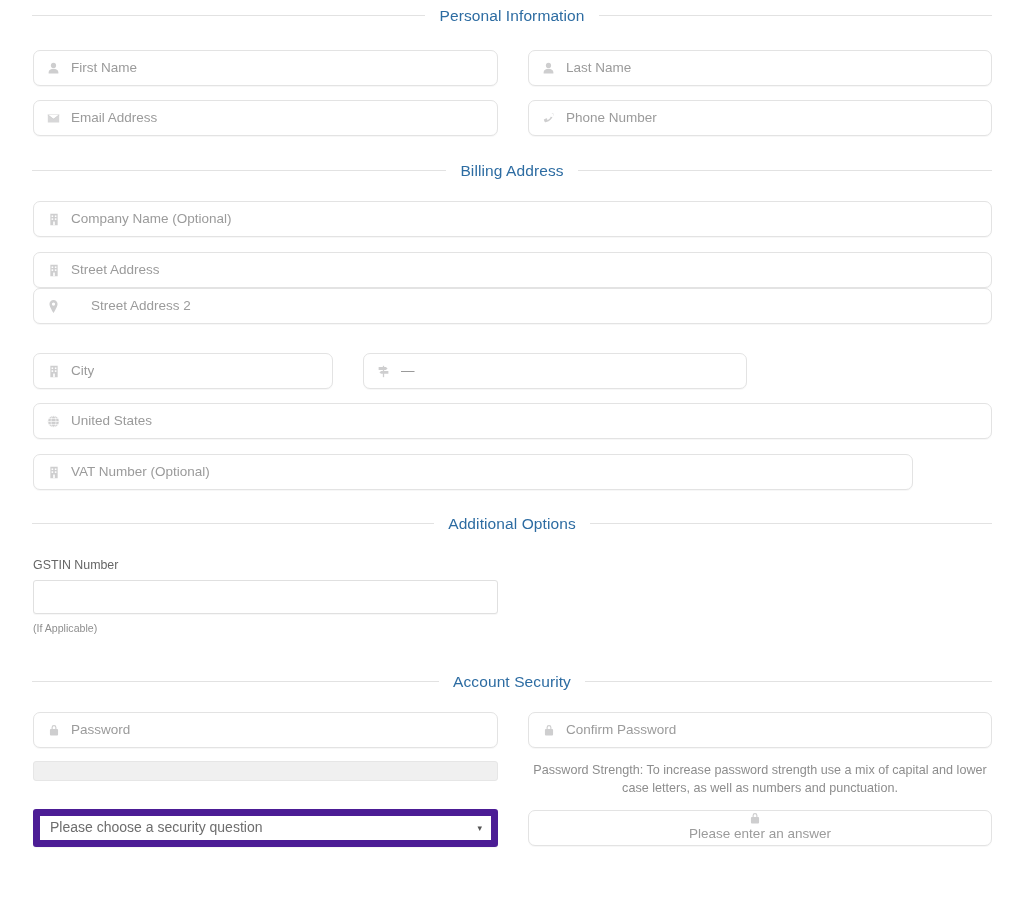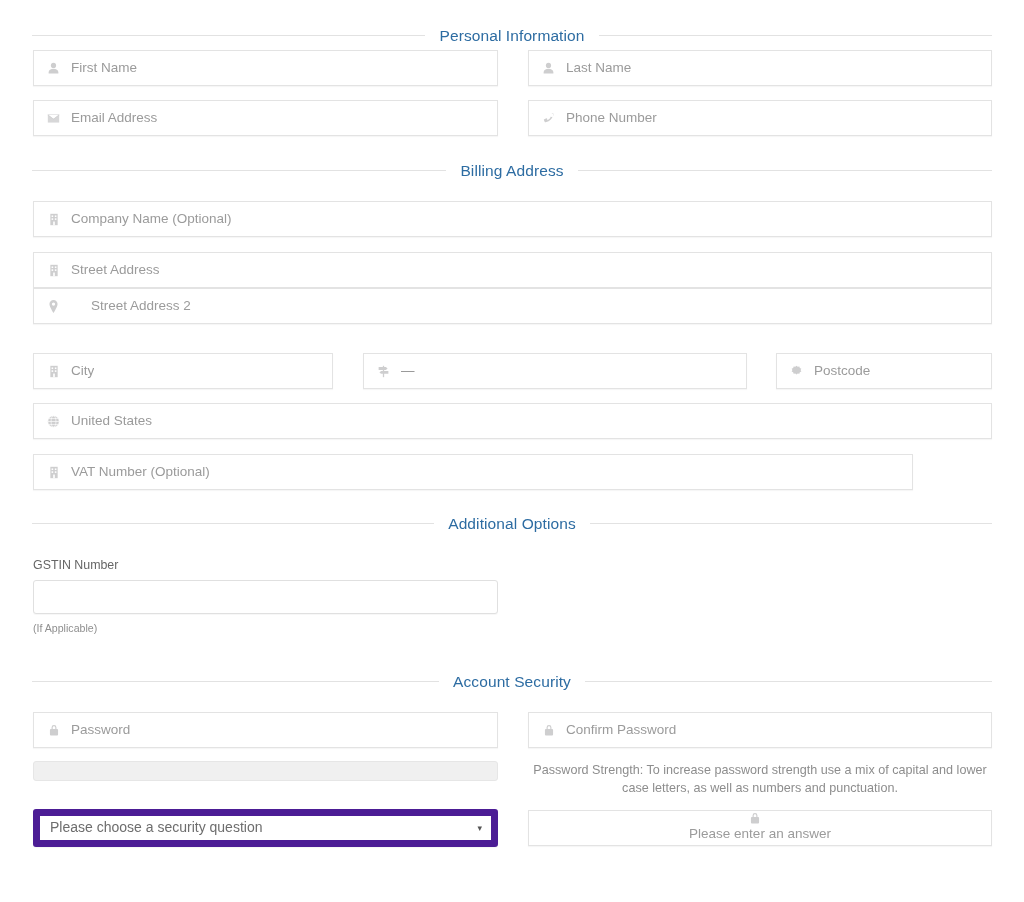--- a/index.html
+++ b/index.html
@@ -25,21 +25,21 @@
     line-height: 19px;
     white-space: nowrap;
     letter-spacing: .1px;
   }
 
   .field {
     position: relative;
     height: 36px;
     background: #fff;
     border: 1px solid #e3e3e3;
-    border-radius: 0;
+    border-radius: 7px;
     box-shadow: 0 1px 1px rgba(0,0,0,.035);
     display: flex;
     align-items: center;
     padding: 0 12px;
     overflow: hidden;
   }
   .field .ico {
     flex: 0 0 auto;
     width: 15px; height: 15px;
     margin-right: 10px;
@@ -118,21 +118,21 @@
   }
 
   
   .abs { position: absolute; }
 </style>
 </head>
 <body>
 
 <div class="page">
 
-  <div class="legend abs" style="left:32px; top:26px;">
+  <div class="legend abs" style="left:32px; top:6px;">
     <span class="rule"></span>
     <span class="legend-text">Personal Information</span>
     <span class="rule"></span>
   </div>
 
   <div class="field abs" style="left:33px; top:50px; width:465px;">
     <span class="ico">
       <svg width="13" height="13" viewBox="0 0 16 16">
           <circle cx="8" cy="4.2" r="3.2"></circle>
           <path d="M8 8.4c-3.3 0-6 1.9-6 4.2V14h12v-1.4c0-2.3-2.7-4.2-6-4.2z"></path>
@@ -232,28 +232,20 @@
     <span class="ico">
       <svg width="13" height="13" viewBox="0 0 16 16">
           <rect x="7.2" y="1" width="1.6" height="14"></rect>
           <path d="M2 2.6h9l2 1.7-2 1.7H2z"></path>
           <path d="M14 7.4H5L3 9.1l2 1.7h9z"></path>
         </svg>
     </span>
     <span class="txt dash">—</span>
   </div>
 
-  <div class="field abs" style="left:776px; top:353px; width:216px;">
-    <span class="ico">
-      <svg width="13" height="13" viewBox="0 0 16 16">
-          <path d="M8 .8l1.5 1.4 2-.5.6 2 1.9.8-1 1.8 1 1.8-1.9.8-.6 2-2-.5L8 11.8 6.5 10.4l-2 .5-.6-2-1.9-.8 1-1.8-1-1.8 1.9-.8.6-2 2 .5z"></path>
-        </svg>
-    </span>
-    <span class="txt">Postcode</span>
-  </div>
 
   <div class="field abs" style="left:33px; top:403px; width:959px;align-items:center;">
     <span class="ico">
       <svg width="13" height="13" viewBox="0 0 16 16">
           <circle cx="8" cy="8" r="7"></circle>
           <g fill="none" stroke="#fff" stroke-width="0.8">
             <circle cx="8" cy="8" r="7"></circle>
             <ellipse cx="8" cy="8" rx="3" ry="7"></ellipse>
             <line x1="1" y1="8" x2="15" y2="8"></line>
             <line x1="2.2" y1="4.4" x2="13.8" y2="4.4"></line>

